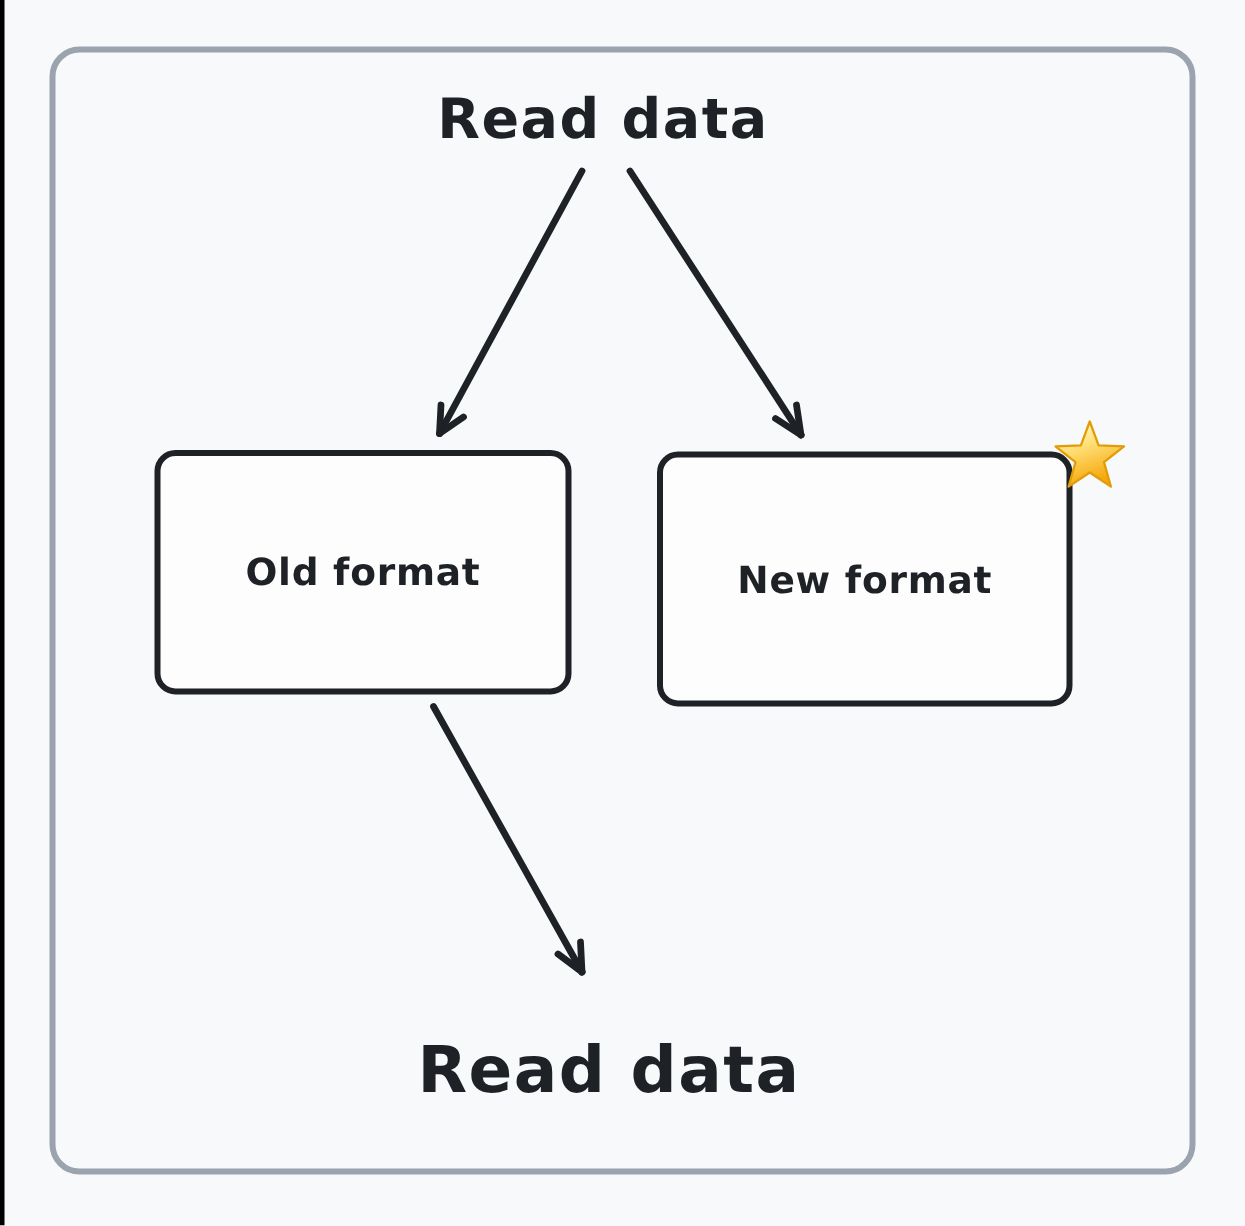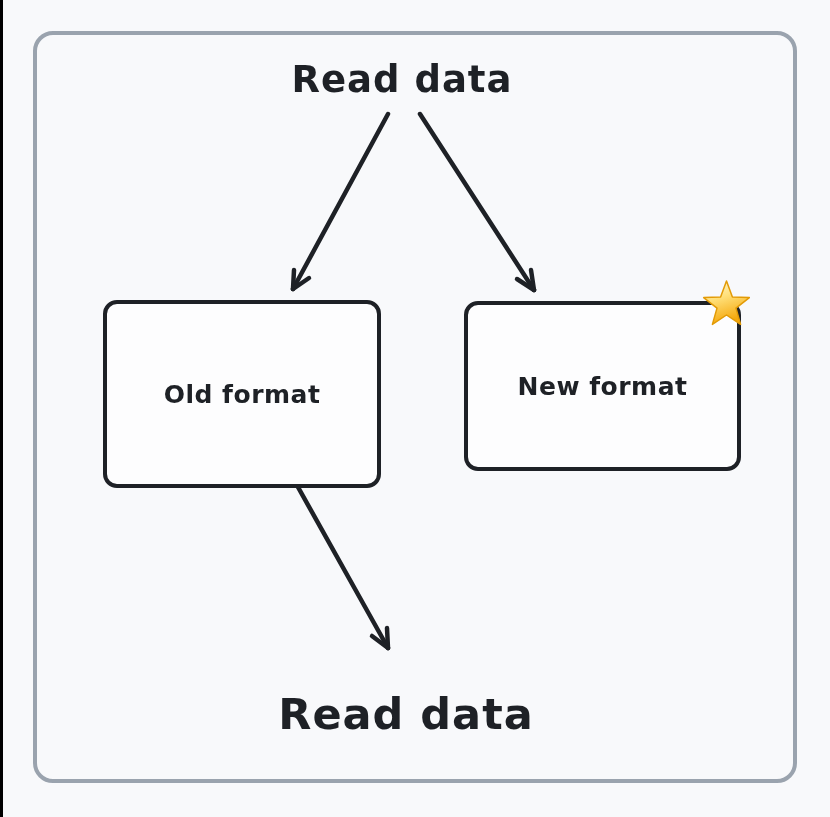--- a/index.html
+++ b/index.html
@@ -57,24 +57,24 @@
     box-sizing: border-box;
     border: 4.5px solid #1e2126;
     border-radius: 14px;
     background: #fdfdfe;
     display: flex;
     align-items: center;
     justify-content: center;
   }
   .node-old {
     left: 103px; top: 300px;
-    width: 278px; height: 188px;
+    width: 278px; height: 163px;
   }
   .node-new {
-    left: 464px; top: 301px;
+    left: 438px; top: 301px;
     width: 277px; height: 170px;
   }
   .node-label {
     font-size: 25px;
     font-weight: 700;
     letter-spacing: 0.5px;
     color: #1e2126;
     white-space: nowrap;
   }
   .arrows-layer {

